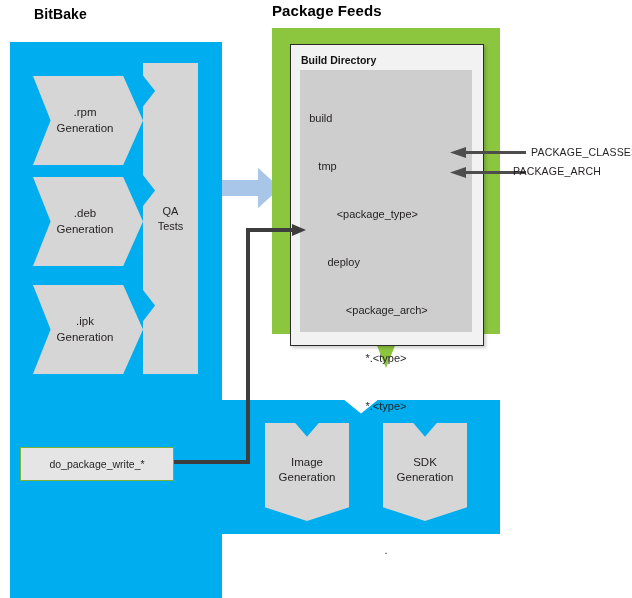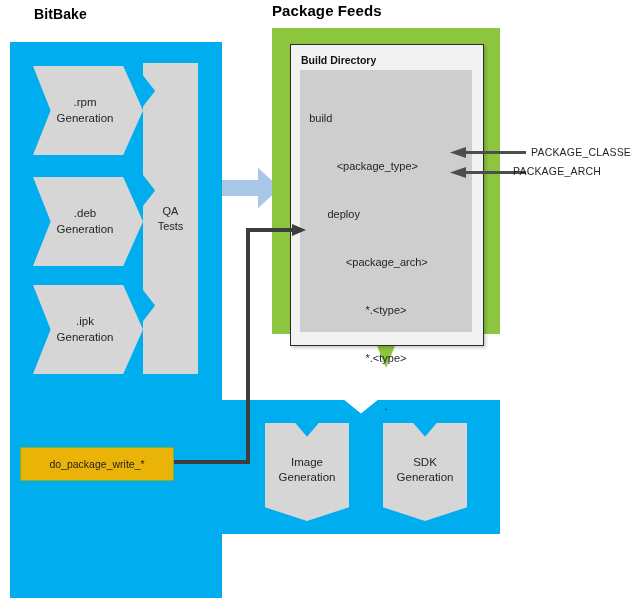--- a/index.html
+++ b/index.html
@@ -33,21 +33,21 @@
   
   .chev-r{
     background:#D6D6D6;
     clip-path:polygon(0 0, 82% 0, 100% 50%, 82% 100%, 0 100%, 16% 50%);
     display:flex;align-items:center;justify-content:center;
     text-align:center;font-size:11.5px;line-height:1.32;color:#231f20;
   }
   .chev-r .lbl{transform:translateX(-3px);}
 
   
-  #rpm-gen{left:33px;top:66px;width:110px;height:89px;}
+  #rpm-gen{left:33px;top:76px;width:110px;height:89px;}
   #deb-gen{left:33px;top:177px;width:110px;height:89px;}
   #ipk-gen{left:33px;top:285px;width:110px;height:89px;}
 
   
   #qa-tests{
     left:143px;top:63px;width:55px;height:311px;
     background:#D6D6D6;
     display:flex;align-items:center;justify-content:center;
     text-align:center;font-size:11px;line-height:1.35;
     clip-path:polygon(
@@ -108,21 +108,21 @@
     clip-path:polygon(0 50%, 100% 0, 100% 100%);
   }
   #pc-arrow{left:450px;top:147px;width:76px;}
   #pc-arrow .shaft{width:62px;}
   #pa-arrow{left:450px;top:167px;width:76px;}
   #pa-arrow .shaft{width:62px;}
 
   
   #do-pkg-write{
     left:20px;top:447px;width:152px;height:32px;
-    background:#eab308;border:1px solid #7cb233;
+    background:#e5e5e5;border:1px solid #7cb233;
     display:flex;align-items:center;justify-content:center;
     font-size:10.5px;color:#231f20;
   }
 
   
   #conn-h-bottom{left:170px;top:460px;width:80px;height:4px;background:#3d3d3d;}
   #conn-v{left:246px;top:228px;width:4px;height:236px;background:#3d3d3d;}
   #conn-h-top{left:246px;top:228px;width:48px;height:4px;background:#3d3d3d;}
   #conn-head{
     left:292px;top:224px;width:14px;height:12px;background:#3d3d3d;
@@ -180,20 +180,21 @@
 
 <div class="abs title" id="feeds-title">Package Feeds</div>
 <div class="abs" id="feeds-region"></div>
 
 <div class="abs" id="build-dir-box"></div>
 <div class="abs" id="build-dir-title">Build Directory</div>
 <div class="abs" id="tree-panel"></div>
 
 <div class="abs" id="tree-text">
   <span class="ln">   build</span>
+  <span class="ln">      tmp</span>
   <span class="ln">            &lt;package_type&gt;</span>
   <span class="ln">         deploy</span>
   <span class="ln">               &lt;package_arch&gt;</span>
   <span class="ctr">*.&lt;type&gt;</span>
   <span class="ctr">*.&lt;type&gt;</span>
   <span class="ctr">.</span>
   <span class="ctr">.</span>
   <span class="ctr">.</span>
   
   

